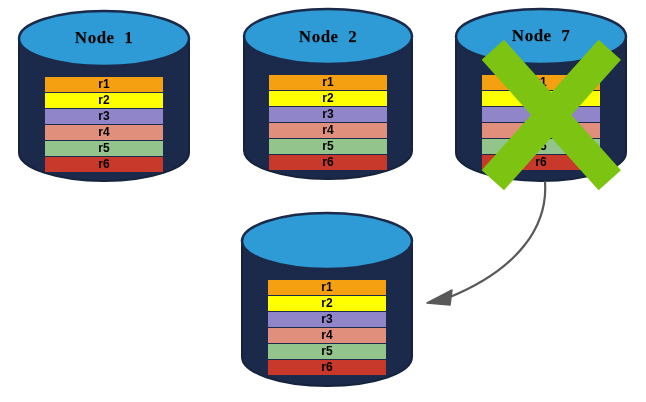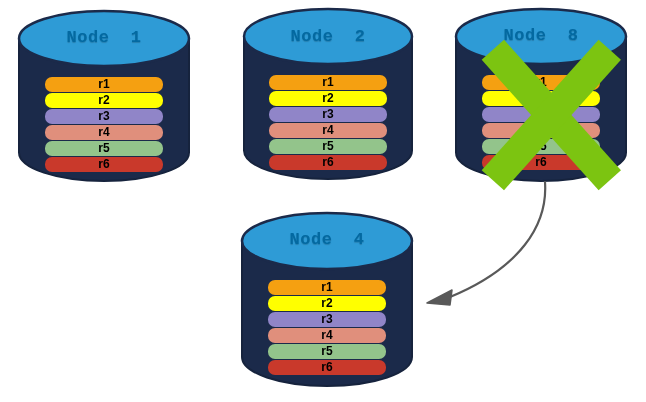--- a/index.html
+++ b/index.html
@@ -26,39 +26,39 @@
   .node-svg {
     position: absolute;
     left: 0; top: 0;
     overflow: visible;
   }
   .node-title {
     position: absolute;
     left: 0;
     width: 100%;
     text-align: center;
-    color: #0369a1;
+    color: #000000;
     font-weight: bold;
     font-size: 17px;
     letter-spacing: 0.5px;
     white-space: pre;
-    font-family: Liberation Mono, monospace;
+    font-family: Liberation Serif, serif;
     text-shadow: 0 1px 1px rgba(0,0,0,0.18);
   }
   .rows {
     position: absolute;
     left: 0;
     width: 100%;
     display: flex;
     flex-direction: column;
   }
   .row {
     position: relative;
     box-sizing: border-box;
-    border-radius: 7px;
+    border-radius: 0;
     text-align: center;
     color: #000000;
     font-weight: bold;
     font-size: 12px;
     line-height: 15px;
     height: 15px;
     font-family: "Liberation Sans", sans-serif;
   }
   .xmark {
     position: absolute;
@@ -106,40 +106,39 @@
         <div class="row" style="background: rgb(224, 143, 124);">r4</div>
         <div class="row" style="background: rgb(147, 196, 139);">r5</div>
         <div class="row" style="background: rgb(201, 57, 43);">r6</div>
       </div>
     </div>
     <div class="node" style="left: 455px; top: 8px; width: 172px; height: 174px;">
       <svg class="node-svg" width="172" height="174" viewBox="0 0 172 174">
         <path d="M 1 28.5 L 1 144.5 A 85 28.5 0 0 0 171 144.5 L 171 28.5 Z" fill="#1B2A4A" stroke="#16233D" stroke-width="2"></path>
         <ellipse cx="86" cy="28.5" rx="85" ry="27.5" fill="#2E9BD6" stroke="#1B2A4A" stroke-width="2.5"></ellipse>
       </svg>
-      <div class="node-title" style="top: 17.5px;">Node  8</div>
+      <div class="node-title" style="top: 17.5px;">Node  7</div>
       <div class="rows" style="top: 67px; gap: 1px; padding-left: 27px; padding-right: 27px; box-sizing: border-box;">
         <div class="row" style="background: rgb(245, 160, 17);">r1</div>
         <div class="row" style="background: rgb(255, 255, 0);">r2</div>
         <div class="row" style="background: rgb(144, 133, 200);">r3</div>
         <div class="row" style="background: rgb(224, 143, 124);">r4</div>
         <div class="row" style="background: rgb(147, 196, 139);">r5</div>
         <div class="row" style="background: rgb(201, 57, 43);">r6</div>
       </div>
       <svg class="xmark" width="172" height="174" viewBox="0 0 172 174" style="left: 0px; top: 0px;">
         <line x1="37.84" y1="41.76" x2="154.8" y2="172.26" stroke="#7CC411" stroke-width="30"></line>
         <line x1="154.8" y1="41.76" x2="37.84" y2="172.26" stroke="#7CC411" stroke-width="30"></line>
       </svg>
     </div>
     <div class="node" style="left: 241px; top: 212px; width: 172px; height: 175px;">
       <svg class="node-svg" width="172" height="175" viewBox="0 0 172 175">
         <path d="M 1 29 L 1 145 A 85 29 0 0 0 171 145 L 171 29 Z" fill="#1B2A4A" stroke="#16233D" stroke-width="2"></path>
         <ellipse cx="86" cy="29" rx="85" ry="28" fill="#2E9BD6" stroke="#1B2A4A" stroke-width="2.5"></ellipse>
       </svg>
-      <div class="node-title" style="top: 18px;">Node  4</div>
       <div class="rows" style="top: 68px; gap: 1px; padding-left: 27px; padding-right: 27px; box-sizing: border-box;">
         <div class="row" style="background: rgb(245, 160, 17);">r1</div>
         <div class="row" style="background: rgb(255, 255, 0);">r2</div>
         <div class="row" style="background: rgb(144, 133, 200);">r3</div>
         <div class="row" style="background: rgb(224, 143, 124);">r4</div>
         <div class="row" style="background: rgb(147, 196, 139);">r5</div>
         <div class="row" style="background: rgb(201, 57, 43);">r6</div>
       </div>
     </div>
   </div>

